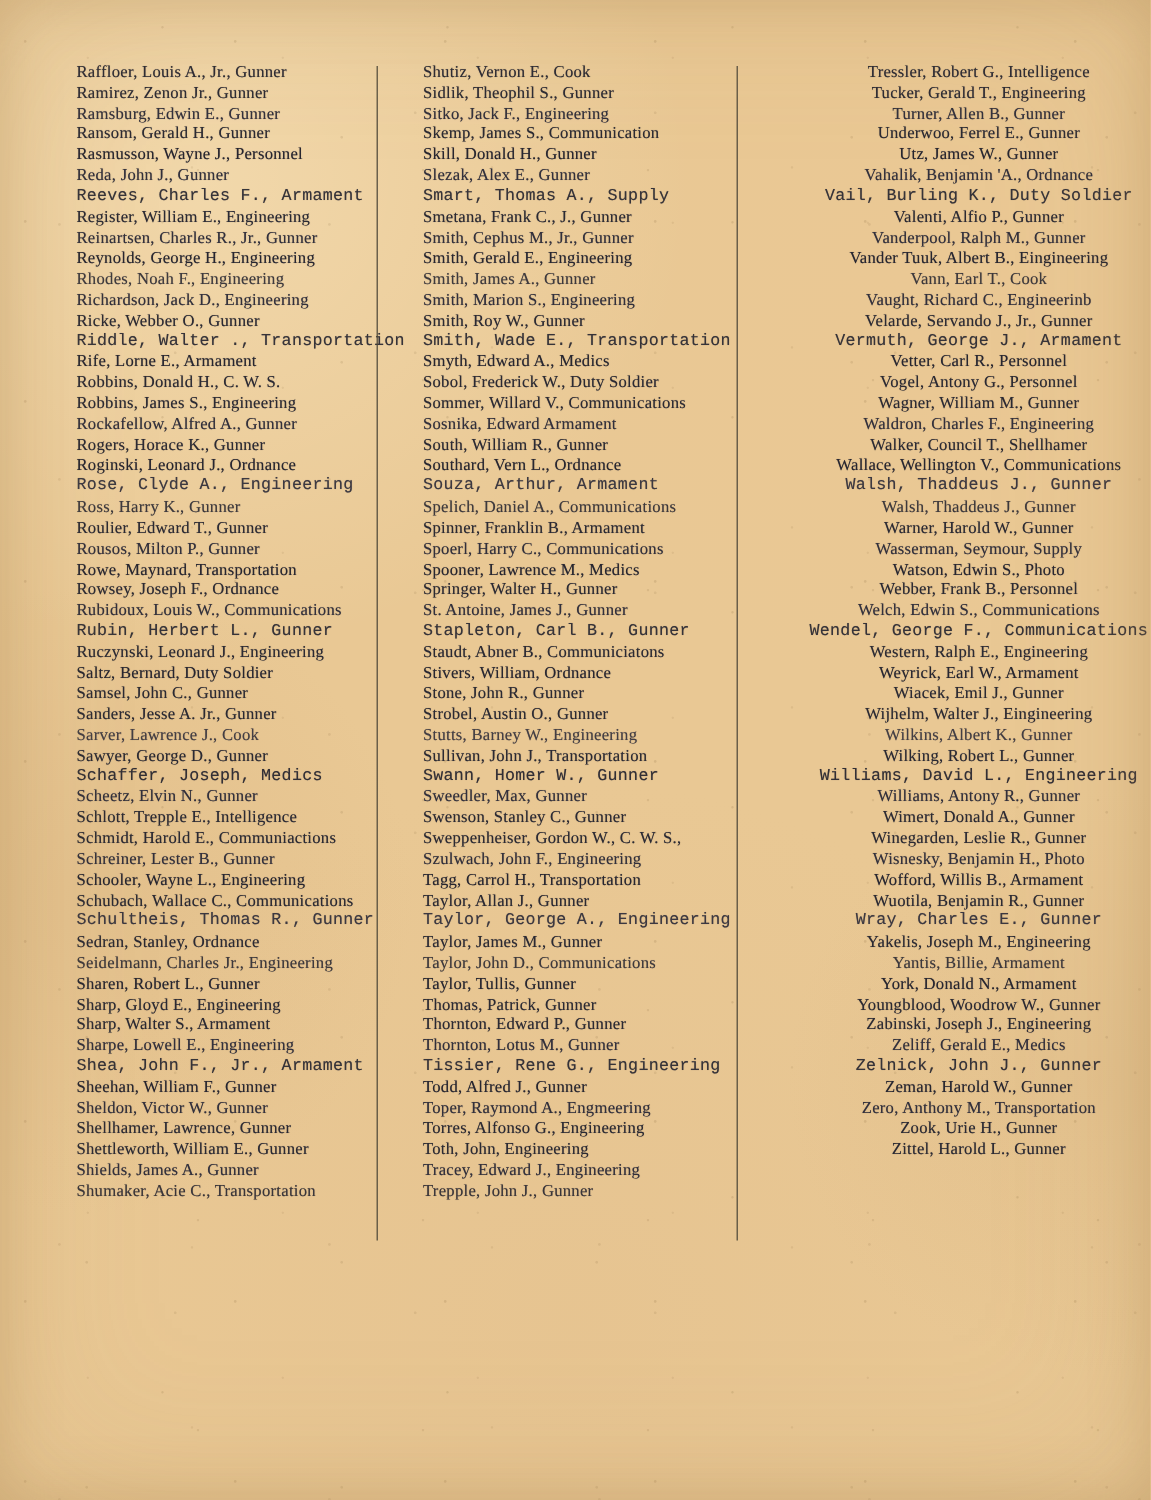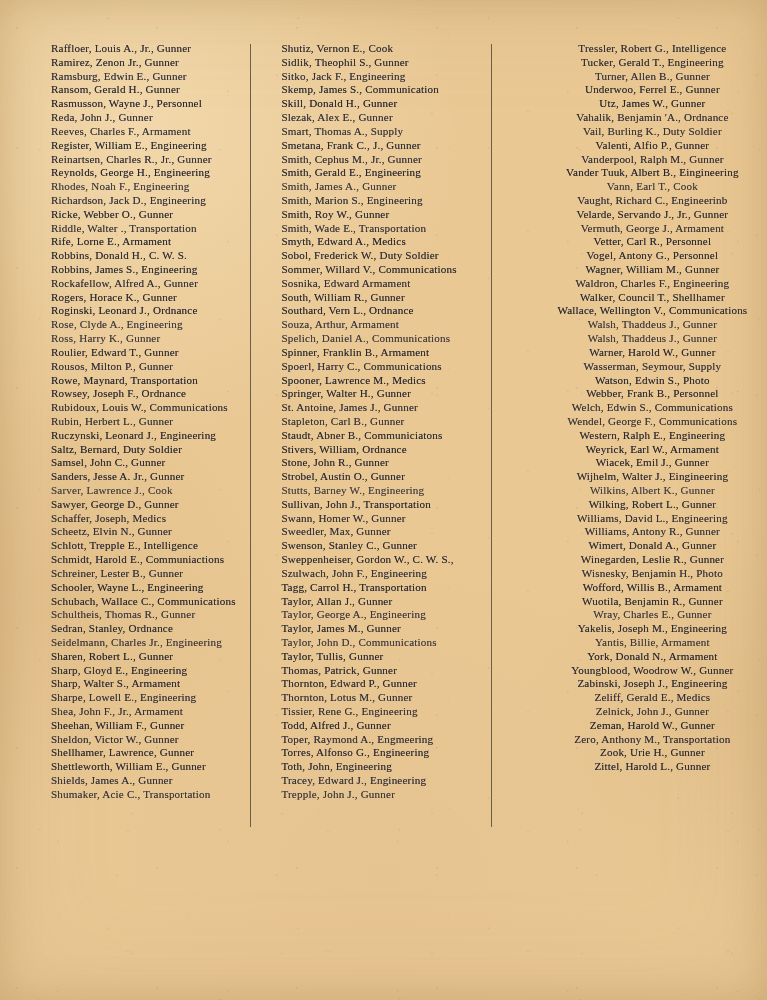--- a/index.html
+++ b/index.html
@@ -99,21 +99,21 @@
     color: #2b2a33;
     white-space: nowrap;
     letter-spacing: 0.18px;
     font-weight: 400;
     text-shadow: 0 0 0.55px rgba(40,38,50,0.55);
   }
 
   
   .entry:nth-child(3n)   { color: #32303c; }
   .entry:nth-child(5n)   { color: #272630; }
-  .entry:nth-child(7n)   { opacity: 0.94; }
+  .entry:nth-child(7n)   { opacity: 0.94; font-family: Liberation Mono, monospace; }
   .entry:nth-child(11n)  { opacity: 0.90; }
 </style>
 </head>
 <body>
 
 <div class="paper-grain"></div>
 <div class="paper-speckle"></div>
 
 <div id="roster">
   <div class="columns">

